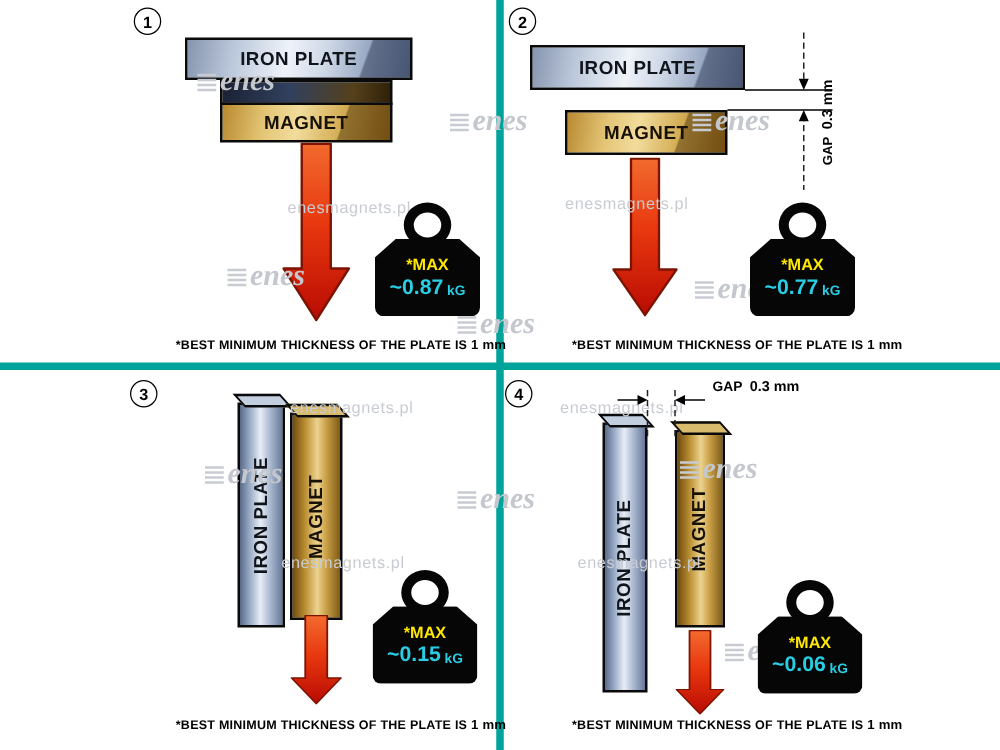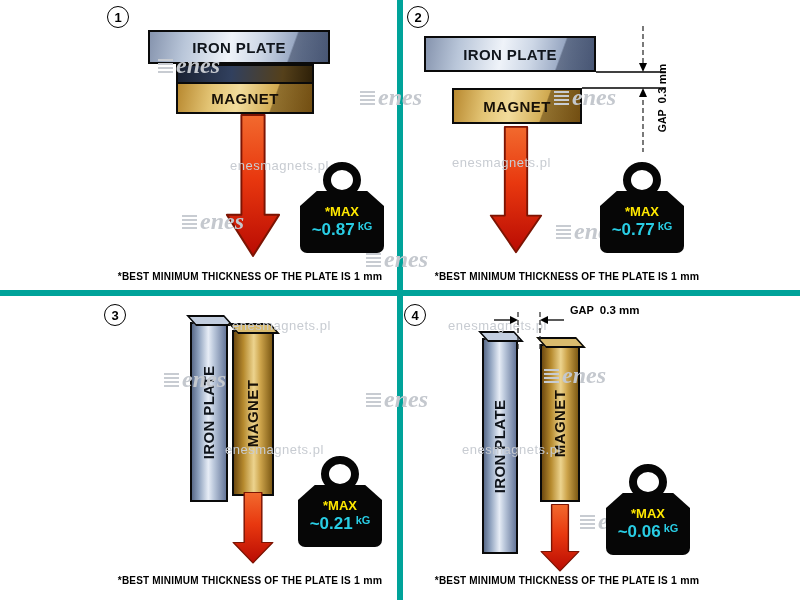--- a/index.html
+++ b/index.html
@@ -75,26 +75,26 @@
 
   
   .weight { position: absolute; width: 84px; text-align: center; z-index: 6; }
   .w-ring { width: 38px; height: 36px; border: 8px solid #060606; border-radius: 50%; margin: 0 auto; }
   .w-body {
     margin-top: -7px; background: #060606; height: 62px; border-radius: 10px 10px 7px 7px;
     clip-path: polygon(20% 0, 80% 0, 100% 24%, 100% 100%, 0 100%, 0 24%);
     display: flex; flex-direction: column; align-items: center; justify-content: center;
   }
   .w-max { color: #ffe800; font-weight: 700; font-size: 13px; line-height: 1.15; }
-  .w-val { display: flex; align-items: flex-start; justify-content: center; gap: 3px;
+  .w-val { display: flex; align-items: flex-end; justify-content: center; gap: 3px;
            color: #29cde4; font-weight: 700; font-size: 17px; line-height: 1.15; }
   .w-unit { font-size: 11px; }
 
   .caption { position: absolute; margin: 0; font-size: 10px; font-weight: 700;
-             color: #000; text-align: center; letter-spacing: .2px; z-index: 4; }
+             color: #000; text-align: right; letter-spacing: .2px; z-index: 4; }
   .caption b { font-weight: 900; font-size: 10.5px; }
 
   
   .wm-text { position: absolute; color: #c8ccd2; font-size: 13px; letter-spacing: .5px; z-index: 4; }
   .wm-logo { position: absolute; display: flex; align-items: center; gap: 3px; z-index: 4;
              color: #c4c8ce; font-size: 24px; font-weight: 700; font-style: italic;
              font-family: "Liberation Serif", serif; }
   .wm-lines { display: flex; flex-direction: column; gap: 2px; }
   .wm-lines i { width: 15px; height: 2px; background: #c8ccd2; display: block; }
 </style>
@@ -301,21 +301,21 @@
       <span class="vlabel">MAGNET</span>
     </div>
     <svg class="arrow" style="left:231px;top:492px;width:44px;height:72px" viewBox="0 0 60 140" preserveAspectRatio="none">
       <polygon points="18,1 42,1 42,98 57,98 30,138 3,98 18,98" fill="url(#arrowGrad)" stroke="#7c1403" stroke-width="2" stroke-linejoin="round"></polygon>
     </svg>
     <div class="weight" style="left:298px;top:456px">
       <div class="w-ring"></div>
       <div class="w-body">
         <div class="w-max">*MAX</div>
         <div class="w-val">
-          <span>~0.21</span>
+          <span>~0.15</span>
           <span class="w-unit">kG</span>
         </div>
       </div>
     </div>
     <p class="caption" style="left:95px;top:574px;width:310px">
       <span>*BEST MINIMUM THICKNESS OF THE PLATE IS</span>
       <b>1 mm</b>
     </p>
   </section>
 

